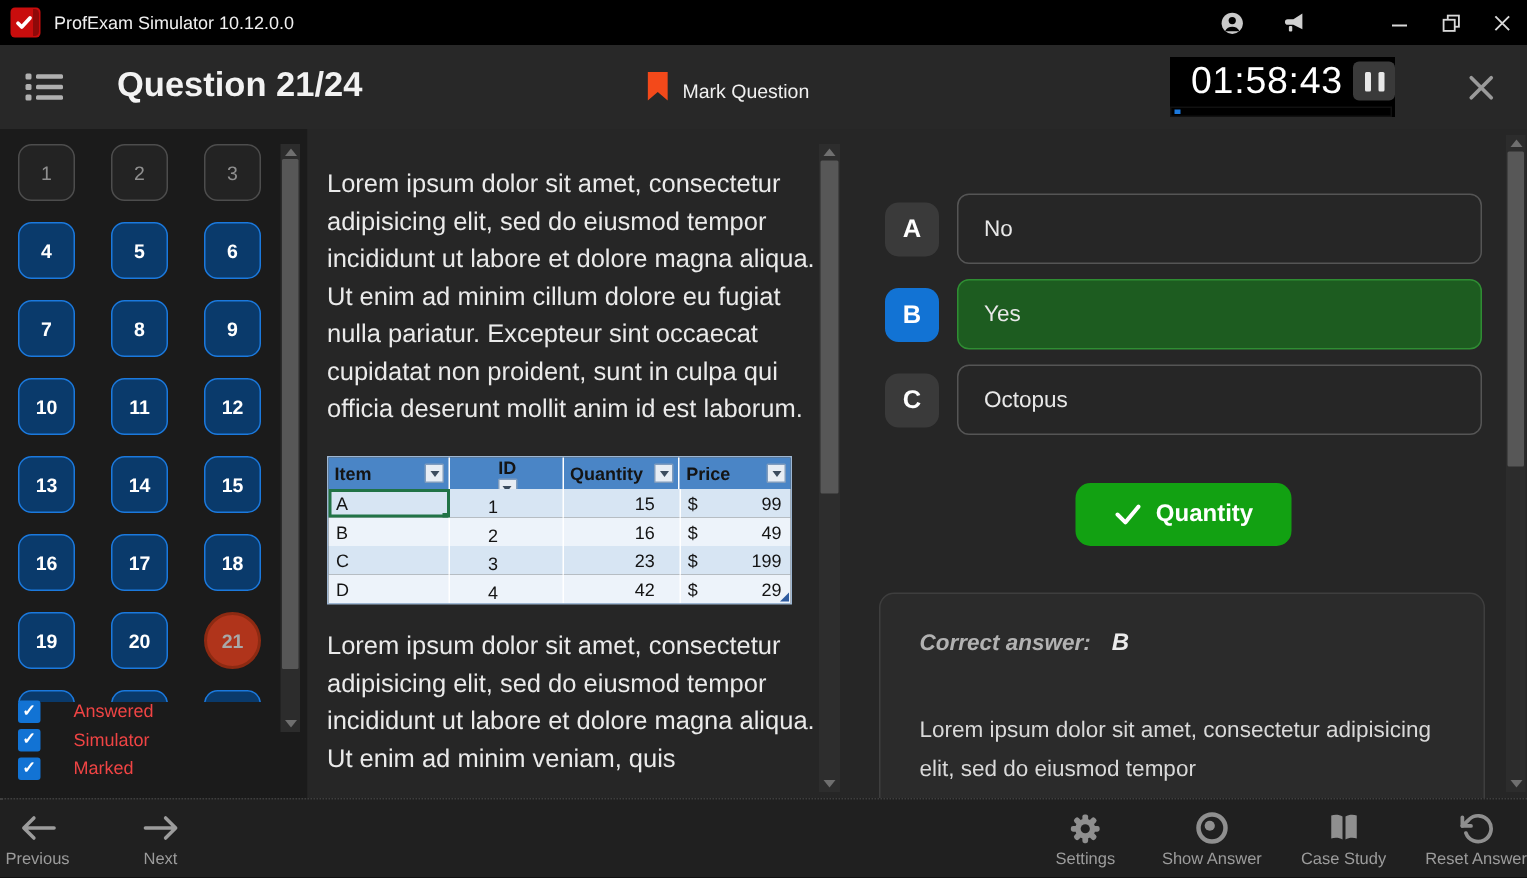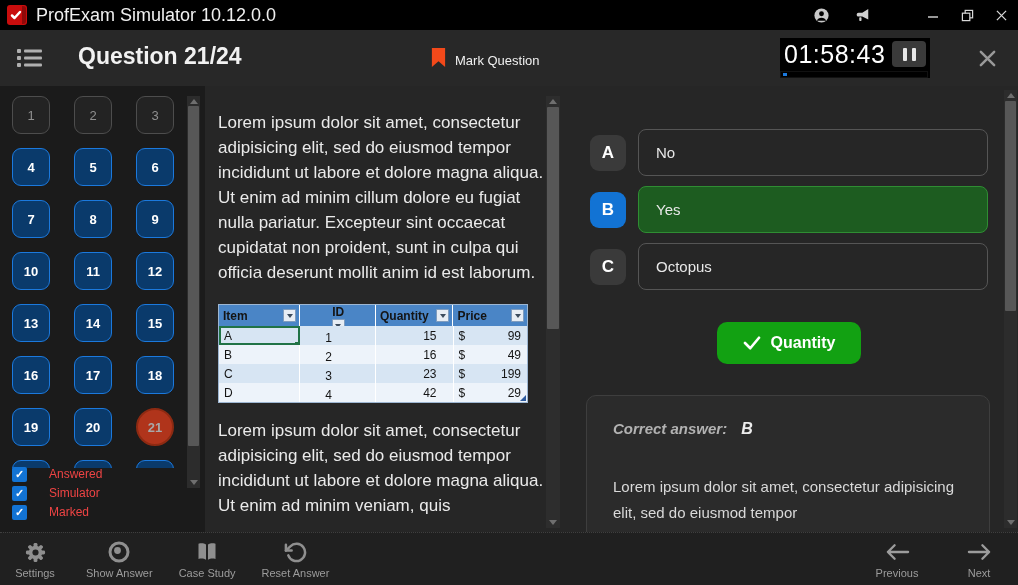--- a/index.html
+++ b/index.html
@@ -5,35 +5,35 @@
   * { margin:0; padding:0; box-sizing:border-box; }
   html,body { background:#000; }
   body { font-family:"Liberation Sans", sans-serif; }
   #stage { position:relative; width:1018px; height:585px; overflow:hidden; background:#262626; }
 
   
   .titlebar { position:absolute; left:0; top:0; width:1018px; height:30px; background:#000; display:flex; align-items:center; }
   .appicon { position:relative; width:20px; height:20px; margin-left:7px; background:#c90d0d; border-radius:3px; display:flex; align-items:center; justify-content:center; }
   .appicon::after { content:""; position:absolute; right:1px; top:1px; bottom:1px; width:4px; background:#8f0909; border-radius:0 3px 3px 0; }
   .appicon svg { position:relative; z-index:1; margin-right:3px; }
-  .apptitle { color:#f0f0f0; font-size:18px; margin-left:9px; }
+  .apptitle { color:#f0f0f0; font-size:12px; margin-left:9px; }
   .tb-icons { margin-left:auto; display:flex; align-items:center; }
   .tb-btn { width:34px; height:30px; display:flex; align-items:center; justify-content:center; }
   .tb-btn.user { margin-right:8px; }
   .tb-btn.announce { margin-right:36px; }
 
   
   .header { position:absolute; left:0; top:30px; width:1018px; height:56px; background:#282828; }
   .list-icon { position:absolute; left:16px; top:16px; }
   .qtitle { position:absolute; left:78px; top:13px; font-size:23px; font-weight:600; color:#f2f2f2; }
   .markq { position:absolute; left:430px; top:17px; display:flex; align-items:flex-end; cursor:default; }
   .markq-label { color:#f0f0f0; font-size:13px; margin-left:8px; }
   .timerbox { position:absolute; left:780px; top:8px; width:150px; height:40px; background:#000; }
   .timer-row { display:flex; align-items:center; height:32px; }
-  .timer-text { color:#fff; font-size:25px; font-weight:500; padding-left:4px; letter-spacing:0.5px; }
+  .timer-text { color:#fff; font-size:25px; font-weight:500; padding-left:14px; letter-spacing:0.5px; }
   .pause-btn { width:34px; height:26px; margin-left:7px; background:#3a3a3a; border-radius:4px; display:flex; align-items:center; justify-content:center; gap:5px; }
   .pause-bar { width:4px; height:13px; background:#e8e8e8; border-radius:1px; }
   .timer-progress { position:relative; width:148px; height:7px; background:#000; border:1px solid #111; margin-top:1px; }
   .timer-tick { position:absolute; left:2px; top:1px; width:4px; height:3px; background:#1b79dd; }
   .hdr-close { position:absolute; left:972px; top:15px; width:30px; height:26px; display:flex; align-items:center; justify-content:center; }
 
   
   .sidebar { position:absolute; left:0; top:86px; width:205px; height:446px; background:#1b1b1b; overflow:hidden; }
   .content { position:absolute; left:205px; top:86px; width:355px; height:446px; background:#262626; overflow:hidden; }
   .rightpanel { position:absolute; left:560px; top:86px; width:458px; height:446px; background:#262626; overflow:hidden; }
@@ -345,20 +345,38 @@
       <p class="explanation">Lorem ipsum dolor sit amet, consectetur adipisicing elit, sed do eiusmod tempor</p>
     </div>
     <div class="right-scroll">
       <div class="arr up" style="left:2.5px;"></div>
       <div class="scroll-thumb" style="top:11px; height:210px;"></div>
       <div class="arr down" style="left:2.5px;"></div>
     </div>
   </div>
 
   <div class="toolbar">
+    <div class="tgroup right">
+      <div class="tool">
+        <div class="ticon">
+          <svg width="25" height="20" viewBox="0 0 26 20" fill="none" stroke="#9c9c9c" stroke-width="2.4" stroke-linecap="round" stroke-linejoin="round">
+            <path d="M24 10H3M10 3l-7 7 7 7"></path>
+          </svg>
+        </div>
+        <div class="tlabel">Previous</div>
+      </div>
+      <div class="tool">
+        <div class="ticon">
+          <svg width="25" height="20" viewBox="0 0 26 20" fill="none" stroke="#9c9c9c" stroke-width="2.4" stroke-linecap="round" stroke-linejoin="round">
+            <path d="M2 10h21M16 3l7 7-7 7"></path>
+          </svg>
+        </div>
+        <div class="tlabel">Next</div>
+      </div>
+    </div>
     <div class="tgroup left">
       <div class="tool">
         <div class="ticon">
           <svg width="23" height="23" viewBox="0 0 24 24">
             <g fill="#8f8f8f">
               <rect x="10" y="2" width="4" height="20" rx="1.5"></rect>
               <rect x="2" y="10" width="20" height="4" rx="1.5"></rect>
               <rect x="10" y="2" width="4" height="20" rx="1.5" transform="rotate(45 12 12)"></rect>
               <rect x="2" y="10" width="20" height="4" rx="1.5" transform="rotate(45 12 12)"></rect>
               <circle cx="12" cy="12" r="7"></circle>
@@ -389,33 +407,15 @@
       <div class="tool">
         <div class="ticon">
           <svg width="23" height="23" viewBox="0 0 24 24" fill="none" stroke="#8f8f8f" stroke-width="2.6" stroke-linecap="round" stroke-linejoin="round">
             <polyline points="2 4 2 10 8 10"></polyline>
             <path d="M4.5 15a9 9 0 1 0 2.1-9.4L2 10"></path>
           </svg>
         </div>
         <div class="tlabel">Reset Answer</div>
       </div>
     </div>
-    <div class="tgroup right">
-      <div class="tool">
-        <div class="ticon">
-          <svg width="25" height="20" viewBox="0 0 26 20" fill="none" stroke="#9c9c9c" stroke-width="2.4" stroke-linecap="round" stroke-linejoin="round">
-            <path d="M24 10H3M10 3l-7 7 7 7"></path>
-          </svg>
-        </div>
-        <div class="tlabel">Previous</div>
-      </div>
-      <div class="tool">
-        <div class="ticon">
-          <svg width="25" height="20" viewBox="0 0 26 20" fill="none" stroke="#9c9c9c" stroke-width="2.4" stroke-linecap="round" stroke-linejoin="round">
-            <path d="M2 10h21M16 3l7 7-7 7"></path>
-          </svg>
-        </div>
-        <div class="tlabel">Next</div>
-      </div>
-    </div>
   </div>
 
 </div>
 
 </body></html>

